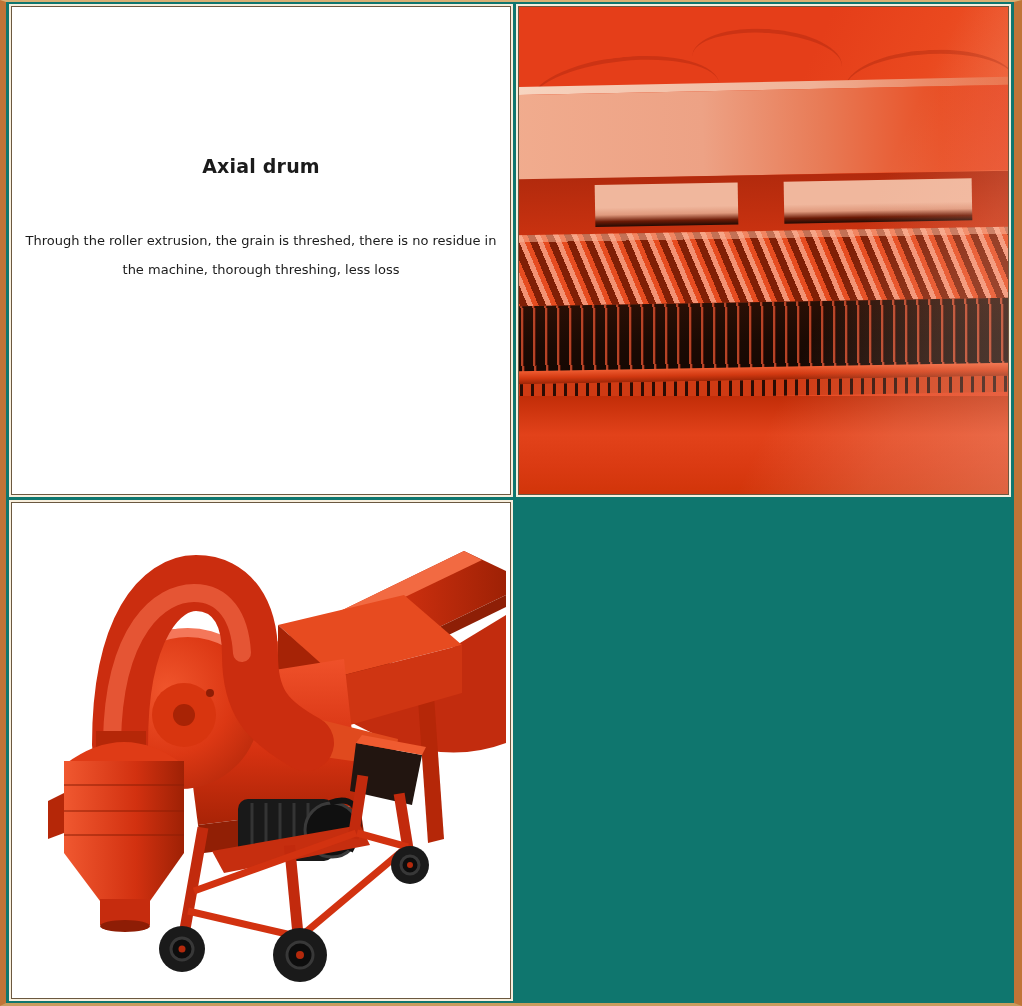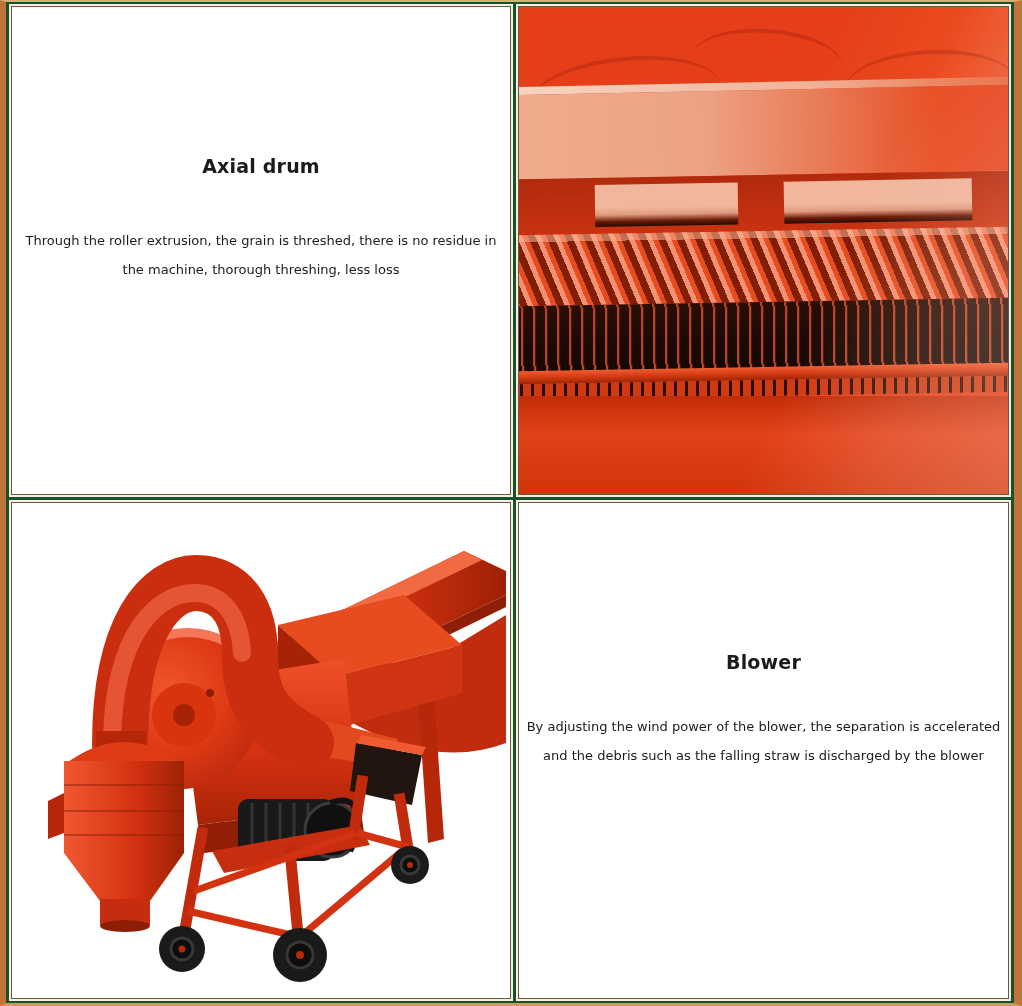--- a/index.html
+++ b/index.html
@@ -1,18 +1,18 @@
 <!DOCTYPE html>
 <html><head>
 <meta charset="utf-8">
 <style>
   html,body{margin:0;padding:0;background:#ffffff;}
   .canvas{
     position:relative;width:1022px;height:1006px;box-sizing:border-box;
-    background:#14532d;
+    background:#0f766e;
     border-left:6px solid #c07437;border-right:8px solid #c07437;
     border-top:2px solid #d9b074;border-bottom:3px solid #c89c5e;
     padding:4px 5px;
     font-family:"DejaVu Sans","Liberation Sans",sans-serif;
   }
   .grid{
     display:grid;width:100%;height:100%;
     grid-template-columns:500px 1fr;
     grid-template-rows:489px 1fr;
     gap:7px;
@@ -211,19 +211,15 @@
           </g>
           <g>
             <circle cx="398" cy="362" r="19" fill="#1a1a1a"></circle>
               <circle cx="398" cy="362" r="9" fill="#0d0d0d" stroke="#383838" stroke-width="3"></circle>
               <circle cx="398" cy="362" r="3" fill="#b3290c"></circle>
           </g>
         </g>
       </svg>
     </div>
 
-    <div class="panel text-panel">
-      <div class="panel-title">Blower</div>
-      <div class="panel-desc blower-desc">By adjusting the wind power of the blower, the separation is accelerated and the debris such as the falling straw is discharged by the blower</div>
-    </div>
 
   </div>
 </div>
 
 </body></html>

